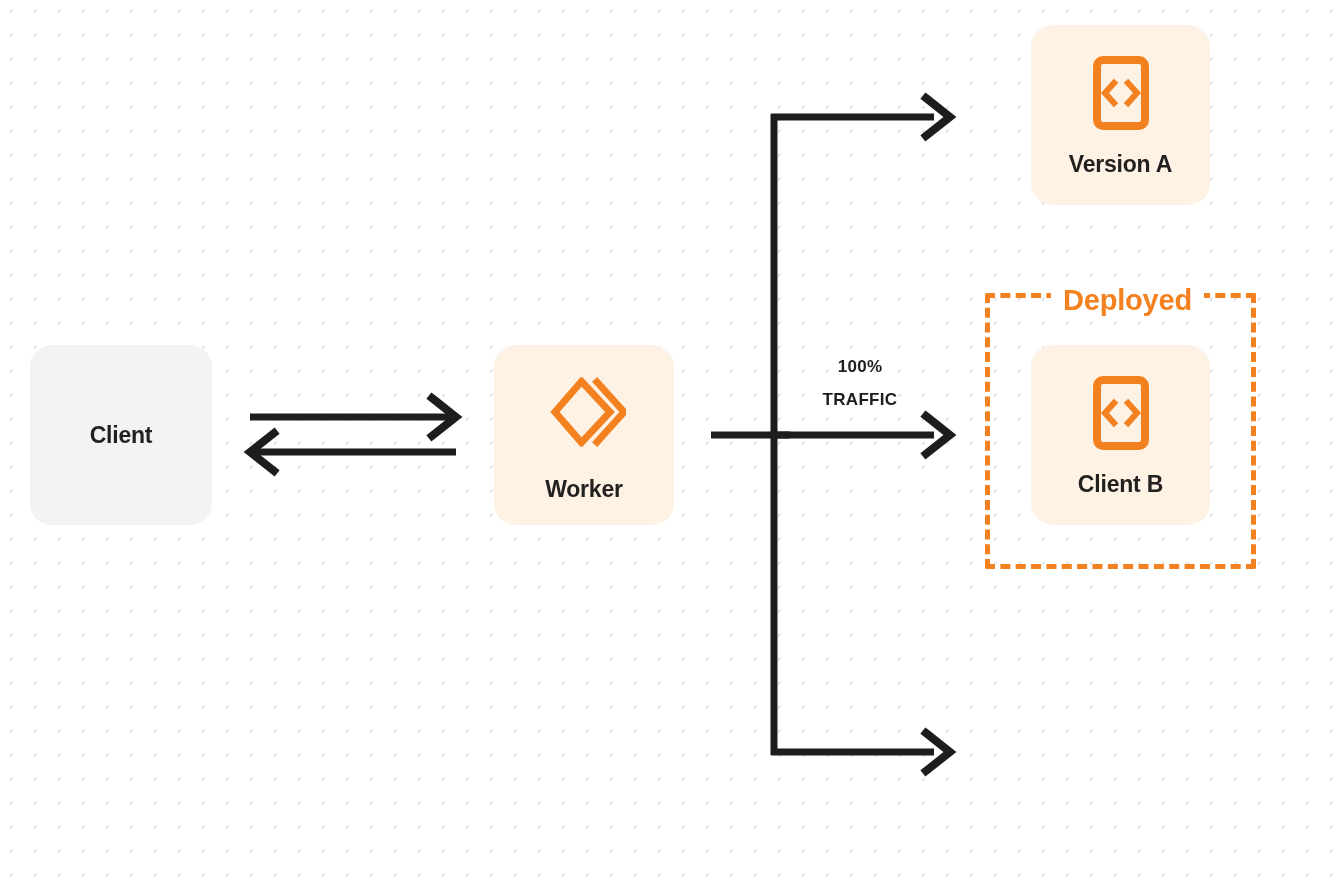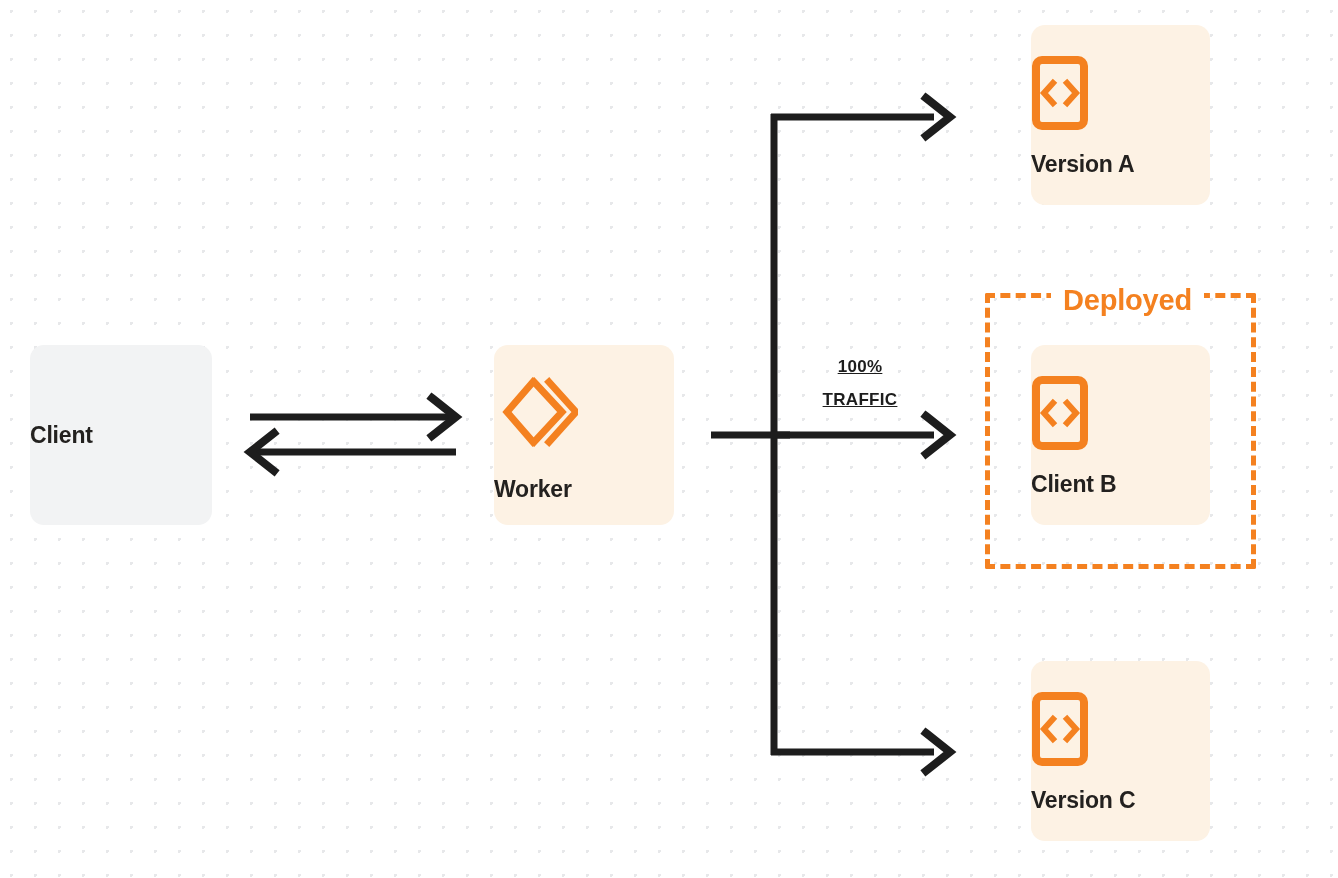--- a/index.html
+++ b/index.html
@@ -23,23 +23,24 @@
     background-image:
       radial-gradient(circle at 1px 1px, #e7e8ea 1.6px, rgba(231,232,234,0) 1.9px);
     background-size: 24px 24px;
     background-position: 10px 10px;
   }
 
   
   .node {
     position: absolute;
     box-sizing: border-box;
-    border-radius: 14px;
+    border-radius: 22px;
     display: flex;
     flex-direction: column;
+    align-items: center;
     justify-content: center;
   }
   .node-label {
     font-weight: 700;
     font-size: 23px;
     letter-spacing: -0.2px;
     color: #23211f;
     line-height: 1;
     white-space: nowrap;
   }
@@ -106,21 +107,21 @@
     left: 790px;
     top: 350px;
     width: 140px;
     text-align: center;
     color: #1d1d1d;
     font-weight: 700;
     font-size: 17px;
     line-height: 33px;
     letter-spacing: 0.3px;
   }
-  #traffic-label .traffic-line { display: block; text-decoration: underline; }
+  #traffic-label .traffic-line { display: block; }
 
   
   #connectors {
     position: absolute;
     left: 0;
     top: 0;
     width: 1338px;
     height: 878px;
     pointer-events: none;
   }
@@ -221,24 +222,14 @@
     <span>
       <svg width="58" height="76" viewBox="0 0 58 76" aria-hidden="true">
         <rect x="5" y="5" width="48" height="66" rx="6" ry="6" fill="none" stroke="#f48120" stroke-width="8"></rect>
         <polyline points="22,28 13,38 22,48" fill="none" stroke="#f48120" stroke-width="6" stroke-linecap="square" stroke-linejoin="miter"></polyline>
         <polyline points="36,28 45,38 36,48" fill="none" stroke="#f48120" stroke-width="6" stroke-linecap="square" stroke-linejoin="miter"></polyline>
       </svg>
     </span>
     <span class="node-label">Client B</span>
   </div>
 
-  <div class="node version-node" id="version-c-node">
-    <span>
-      <svg width="58" height="76" viewBox="0 0 58 76" aria-hidden="true">
-        <rect x="5" y="5" width="48" height="66" rx="6" ry="6" fill="none" stroke="#f48120" stroke-width="8"></rect>
-        <polyline points="22,28 13,38 22,48" fill="none" stroke="#f48120" stroke-width="6" stroke-linecap="square" stroke-linejoin="miter"></polyline>
-        <polyline points="36,28 45,38 36,48" fill="none" stroke="#f48120" stroke-width="6" stroke-linecap="square" stroke-linejoin="miter"></polyline>
-      </svg>
-    </span>
-    <span class="node-label">Version C</span>
-  </div>
 
 </div>
 
 </body></html>

